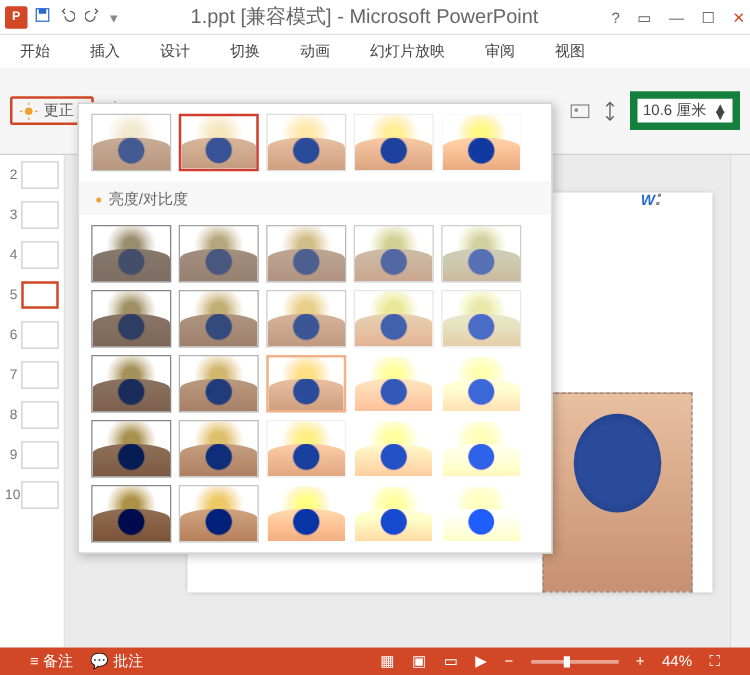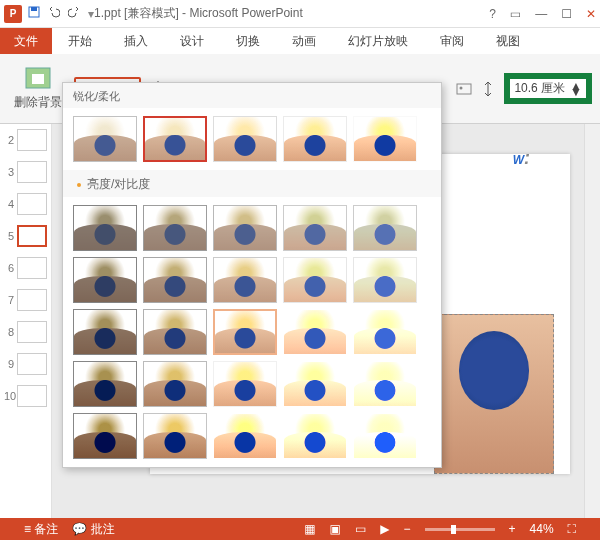--- a/index.html
+++ b/index.html
@@ -1,21 +1,21 @@
 <!DOCTYPE html>
 <html><head>
 <meta charset="utf-8">
 <style>
 *{box-sizing:border-box;margin:0;padding:0;font-family:"Microsoft YaHei","Segoe UI",sans-serif;font-size:12px}
 body{width:600px;height:540px;background:#fff;overflow:hidden;position:relative}
 .titlebar{height:28px;background:#fff;display:flex;align-items:center;padding:0 4px;border-bottom:1px solid #e0e0e0}
 .app-icon{width:18px;height:18px;background:#d24726;color:#fff;display:flex;align-items:center;justify-content:center;font-weight:bold;font-size:10px;border-radius:2px;margin-right:4px}
 .qat{display:flex;gap:8px;align-items:center;margin-left:2px}
 .qat svg{width:12px;height:12px}
-.title-txt{flex:1;text-align:left;color:#666;font-size:12px}
+.title-txt{flex:1;text-align:center;color:#666;font-size:16px}
 .winbtns{display:flex;gap:14px;color:#666}
 .ribbon-tabs{height:26px;display:flex;align-items:stretch;background:#fff}
 .file-tab{background:#d24726;color:#fff;padding:0 14px;display:flex;align-items:center}
 .rtab{padding:0 16px;display:flex;align-items:center;color:#444;cursor:pointer}
 .ribbon{height:70px;background:#f5f5f5;border-bottom:1px solid #d0d0d0;display:flex;align-items:center;padding:4px 8px;gap:6px}
 .rbbtn{display:flex;flex-direction:column;align-items:center;gap:2px;padding:2px 6px;color:#555;font-size:11px}
 .rbbtn.hl{border:2px solid #d24726;border-radius:2px;padding:1px 5px}
 .workarea{position:absolute;top:124px;left:0;right:0;bottom:22px;display:flex}
 .thumbs{width:52px;background:#fff;border-right:1px solid #e0e0e0;overflow:hidden;padding-top:2px}
 .thumb{display:flex;align-items:center;gap:3px;padding:3px 4px;margin-bottom:4px}
@@ -69,39 +69,31 @@
   <div class="winbtns">
     <span>?</span>
     <span>▭</span>
     <span>—</span>
     <span>☐</span>
     <span style="color:#d24726">✕</span>
   </div>
 </div>
 
 <div class="ribbon-tabs">
-  <div class="file-tab">文件</div>
   <div class="rtab">开始</div>
   <div class="rtab">插入</div>
   <div class="rtab">设计</div>
   <div class="rtab">切换</div>
   <div class="rtab">动画</div>
   <div class="rtab">幻灯片放映</div>
   <div class="rtab">审阅</div>
   <div class="rtab">视图</div>
 </div>
 
 <div class="ribbon">
-  <div class="rbbtn">
-    <svg width="28" height="26">
-        <rect x="2" y="2" width="24" height="20" fill="#a0d090" stroke="#6a9"></rect>
-        <rect x="8" y="8" width="12" height="10" fill="#fff"></rect>
-      </svg>
-    <span>删除背景</span>
-  </div>
   <div class="rbbtn hl">
     <div style="display:flex;align-items:center;gap:4px">
       <svg width="16" height="16">
           <circle cx="8" cy="8" r="3" fill="#f0a030"></circle>
           <g stroke="#f0a030">
             <line x1="8" y1="1" x2="8" y2="3"></line>
             <line x1="8" y1="13" x2="8" y2="15"></line>
             <line x1="1" y1="8" x2="3" y2="8"></line>
             <line x1="13" y1="8" x2="15" y2="8"></line>
           </g>
@@ -178,21 +170,20 @@
   <div class="canvas">
     <div class="big"></div>
     <div class="pic"></div>
   </div>
   <div class="vsb"></div>
 </div>
 
 <div class="w-logo"><span>W</span><span style="color:#888;font-size:18px">:</span></div>
 
 <div class="dropdown">
-  <div class="dd-sec">锐化/柔化</div>
   <div class="dd-grid" id="grid1">
       <div class="swatch" style="filter: contrast(70%);">
         <div class="sw-inner">
           <div class="glow" style="opacity:0.4"></div>
           <div class="hands"></div>
         </div>
       </div>
       <div class="swatch redsel" style="filter: contrast(85%);">
         <div class="sw-inner">
           <div class="glow" style="opacity:0.55"></div>

